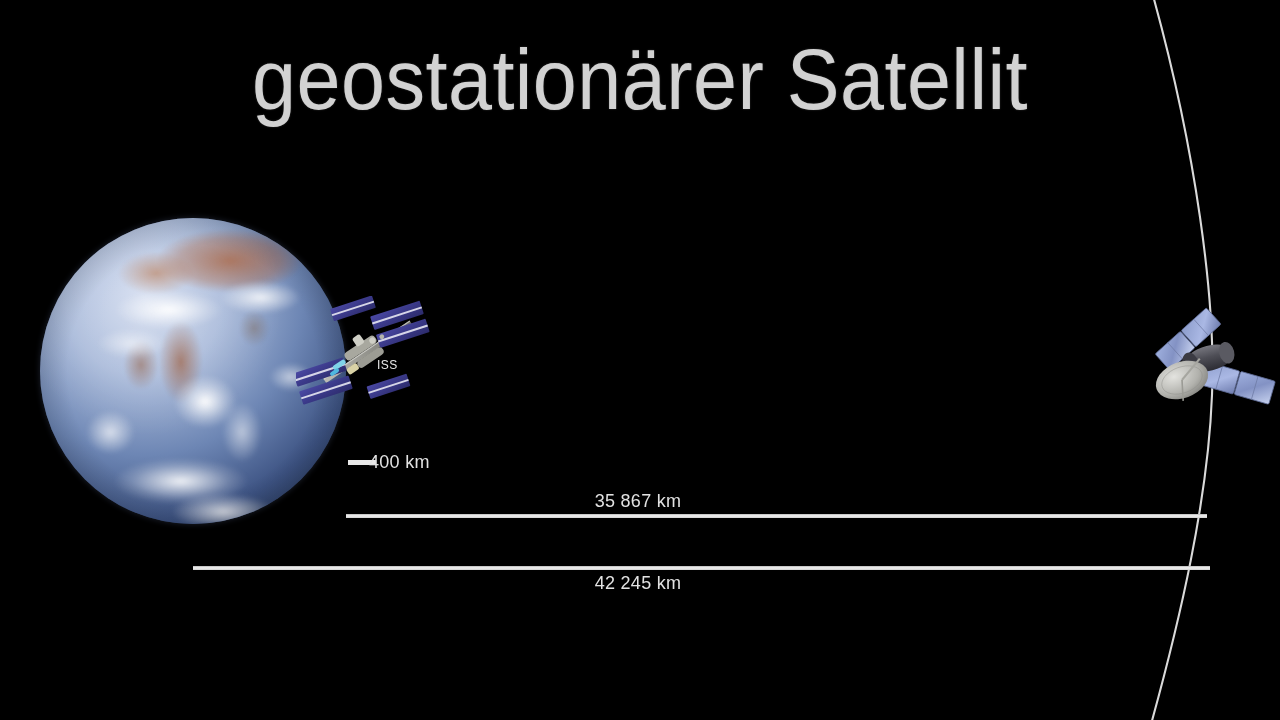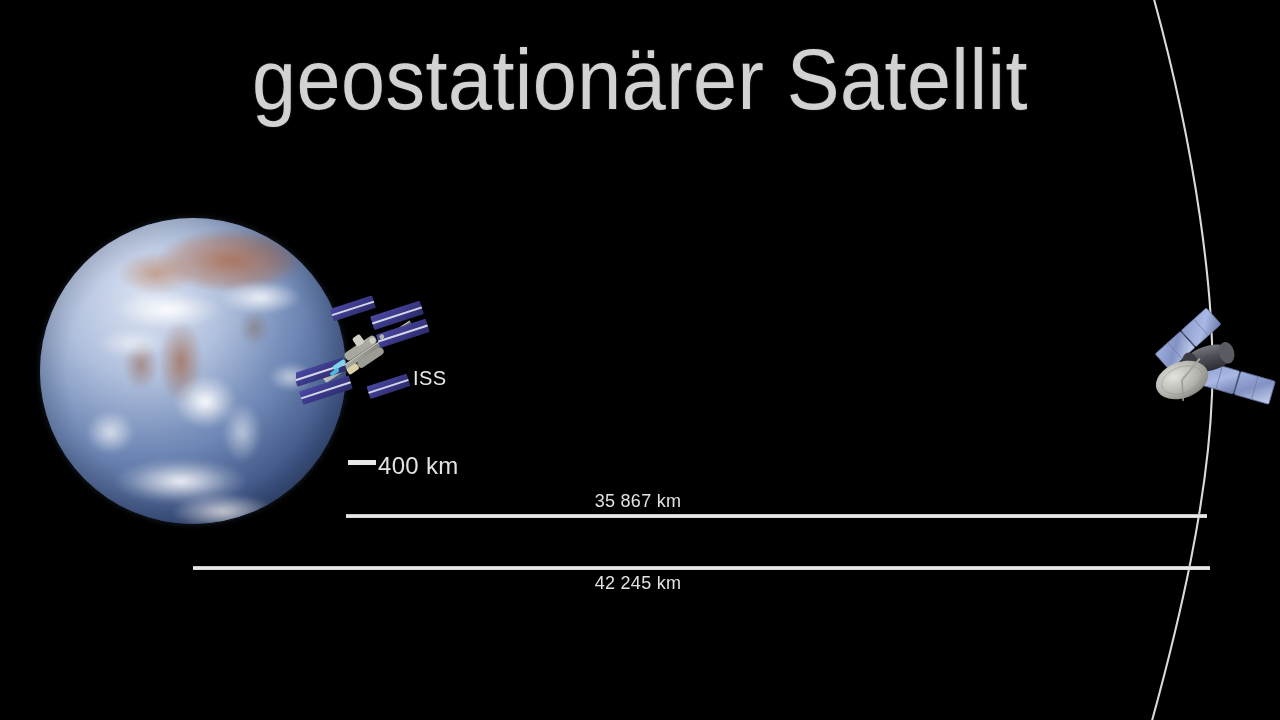--- a/index.html
+++ b/index.html
@@ -91,25 +91,24 @@
   #iss {
     position: absolute;
     left: 296px;
     top: 296px;
     width: 144px;
     height: 112px;
   }
   #issLabel {
     position: absolute;
     left: 377px;
-    top: 367px;
+    top: 358px;
     color: #e8e8e8;
-    font-size: 20px;
+    font-size: 12px;
     letter-spacing: 0.4px;
-    margin-left: 36px;
   }
 
   
   #geosat {
     position: absolute;
     left: 1138px;
     top: 300px;
     width: 148px;
     height: 118px;
   }
@@ -127,24 +126,24 @@
   #scaleBar {
     position: absolute;
     left: 348px;
     top: 460px;
     width: 28px;
     height: 5px;
     background: #e8e8e8;
   }
   #scaleLabel {
     position: absolute;
-    left: 378px;
+    left: 369px;
     top: 452px;
     color: #e2e2e2;
-    font-size: 24px;
+    font-size: 18px;
     letter-spacing: 0.3px;
   }
 
   
   #d1Line {
     position: absolute;
     left: 346px;
     top: 514px;
     width: 861px;
     height: 4px;

